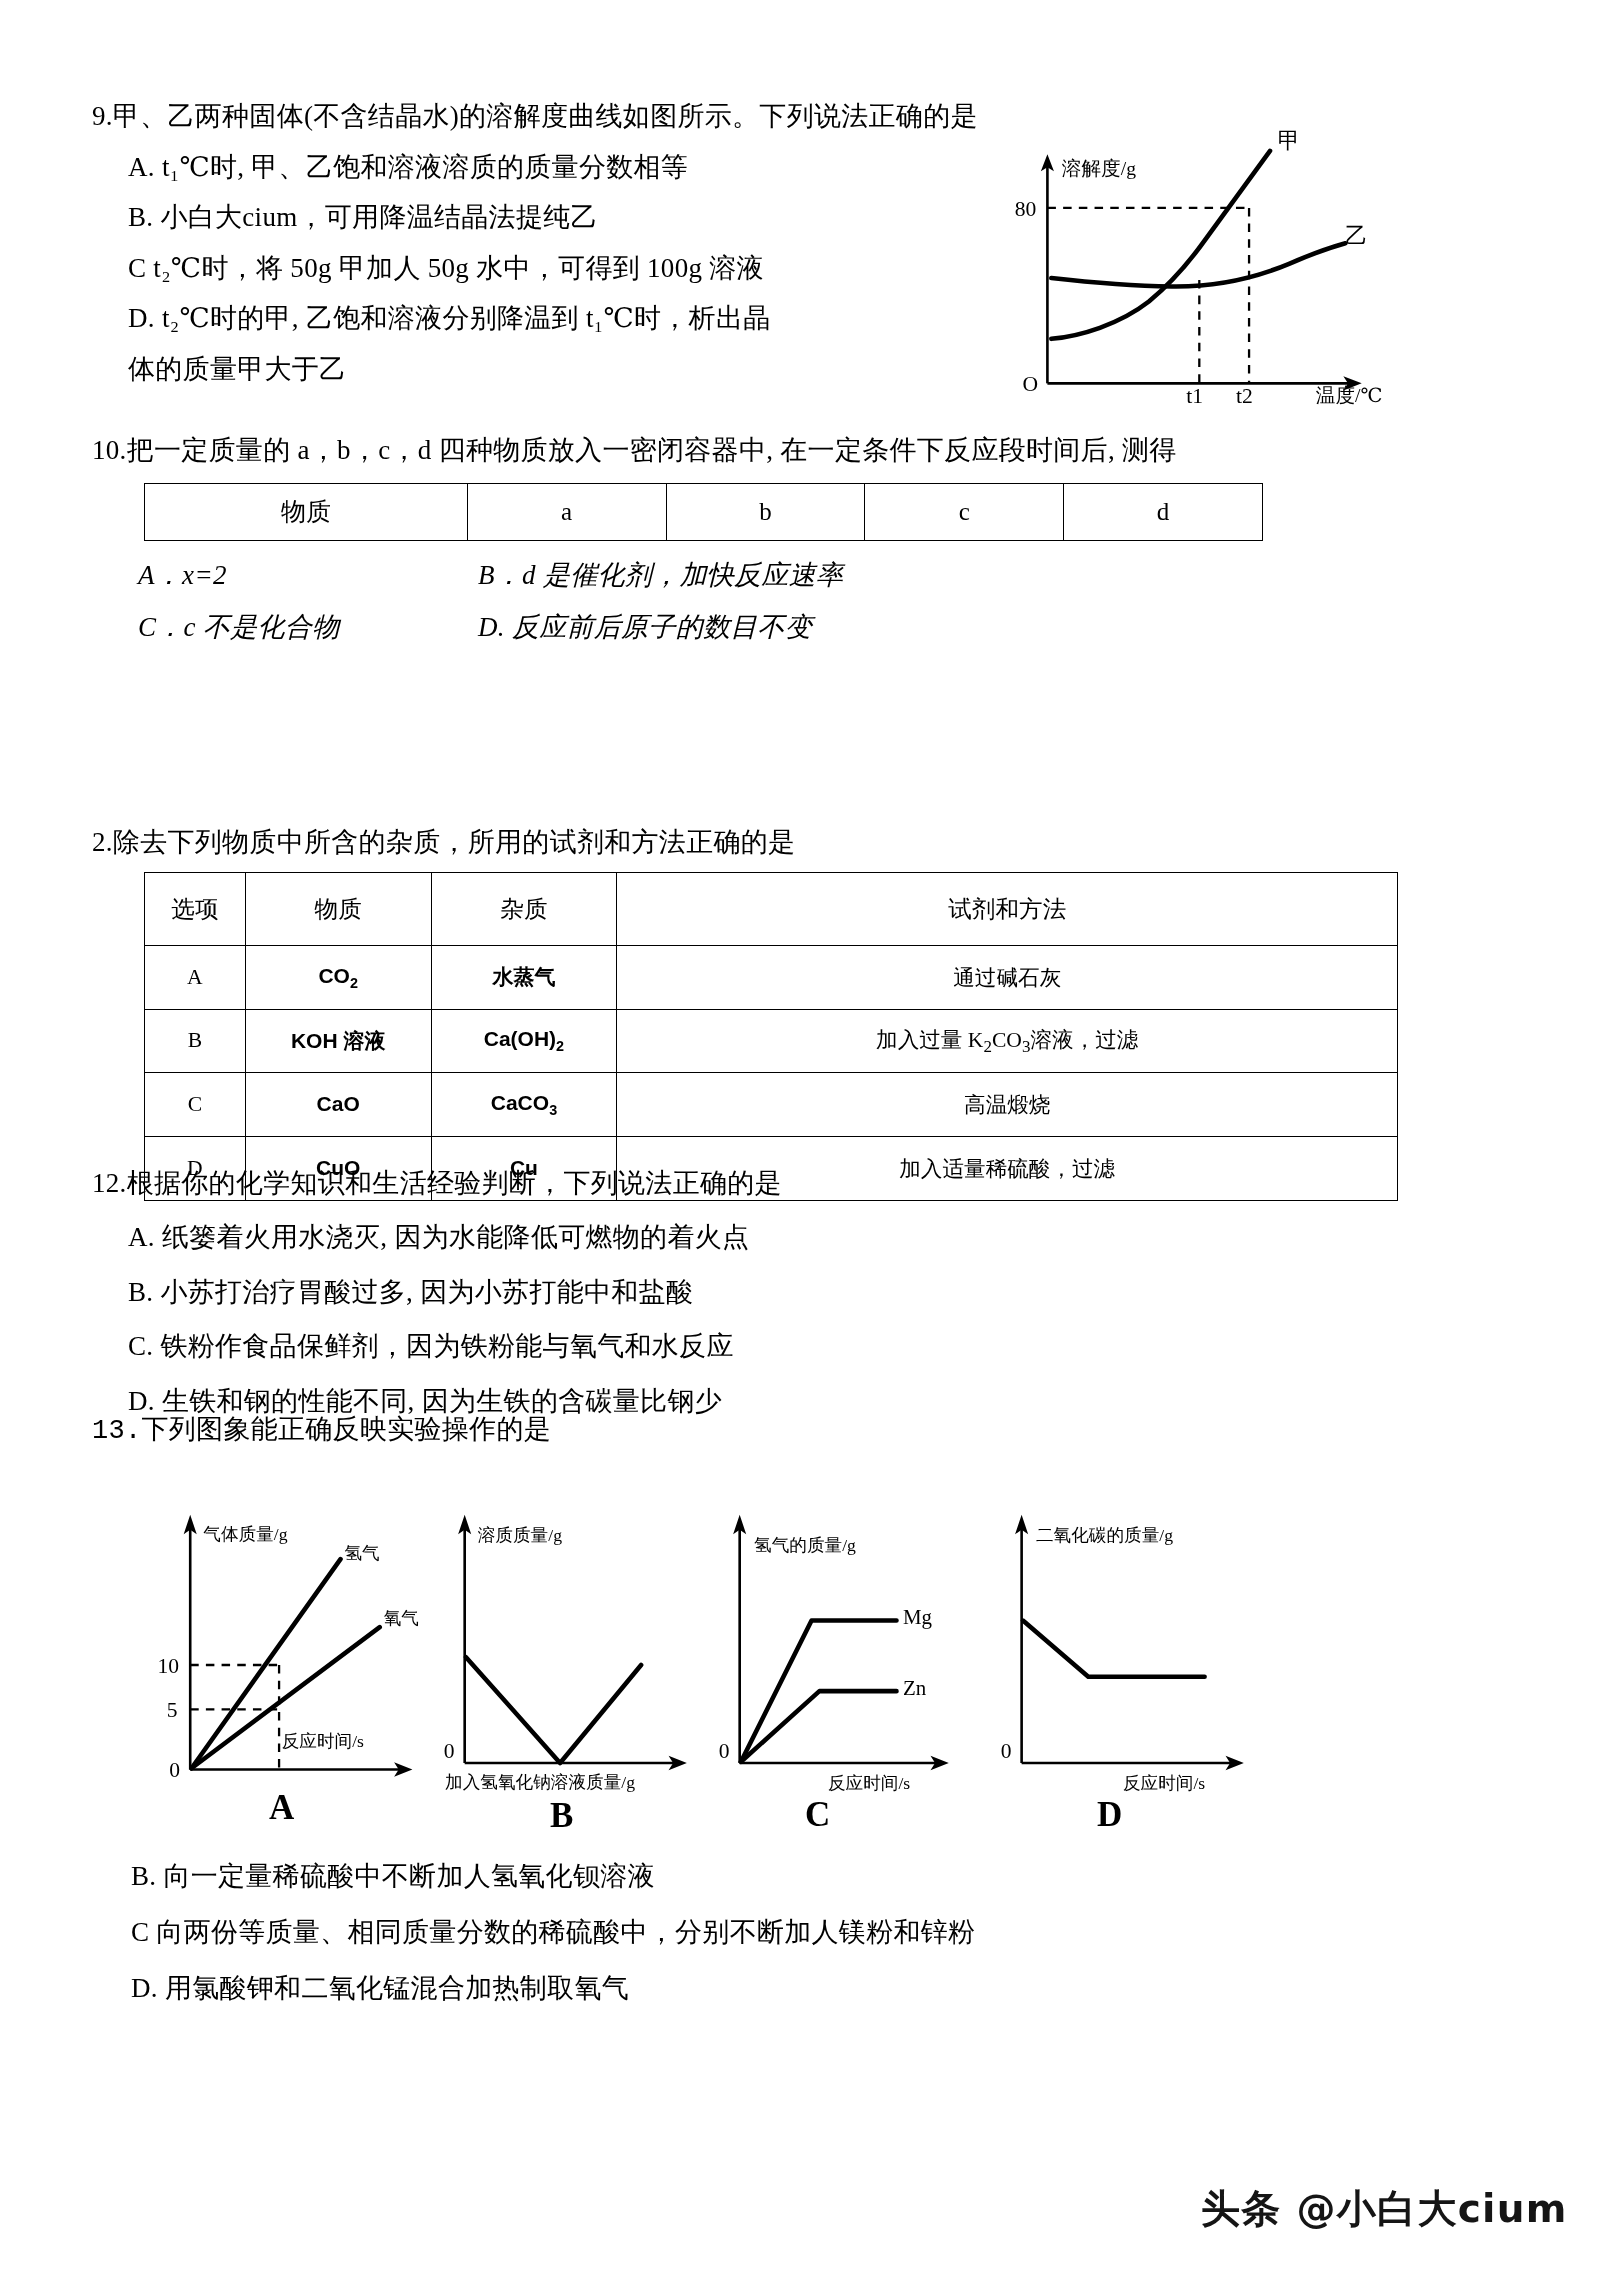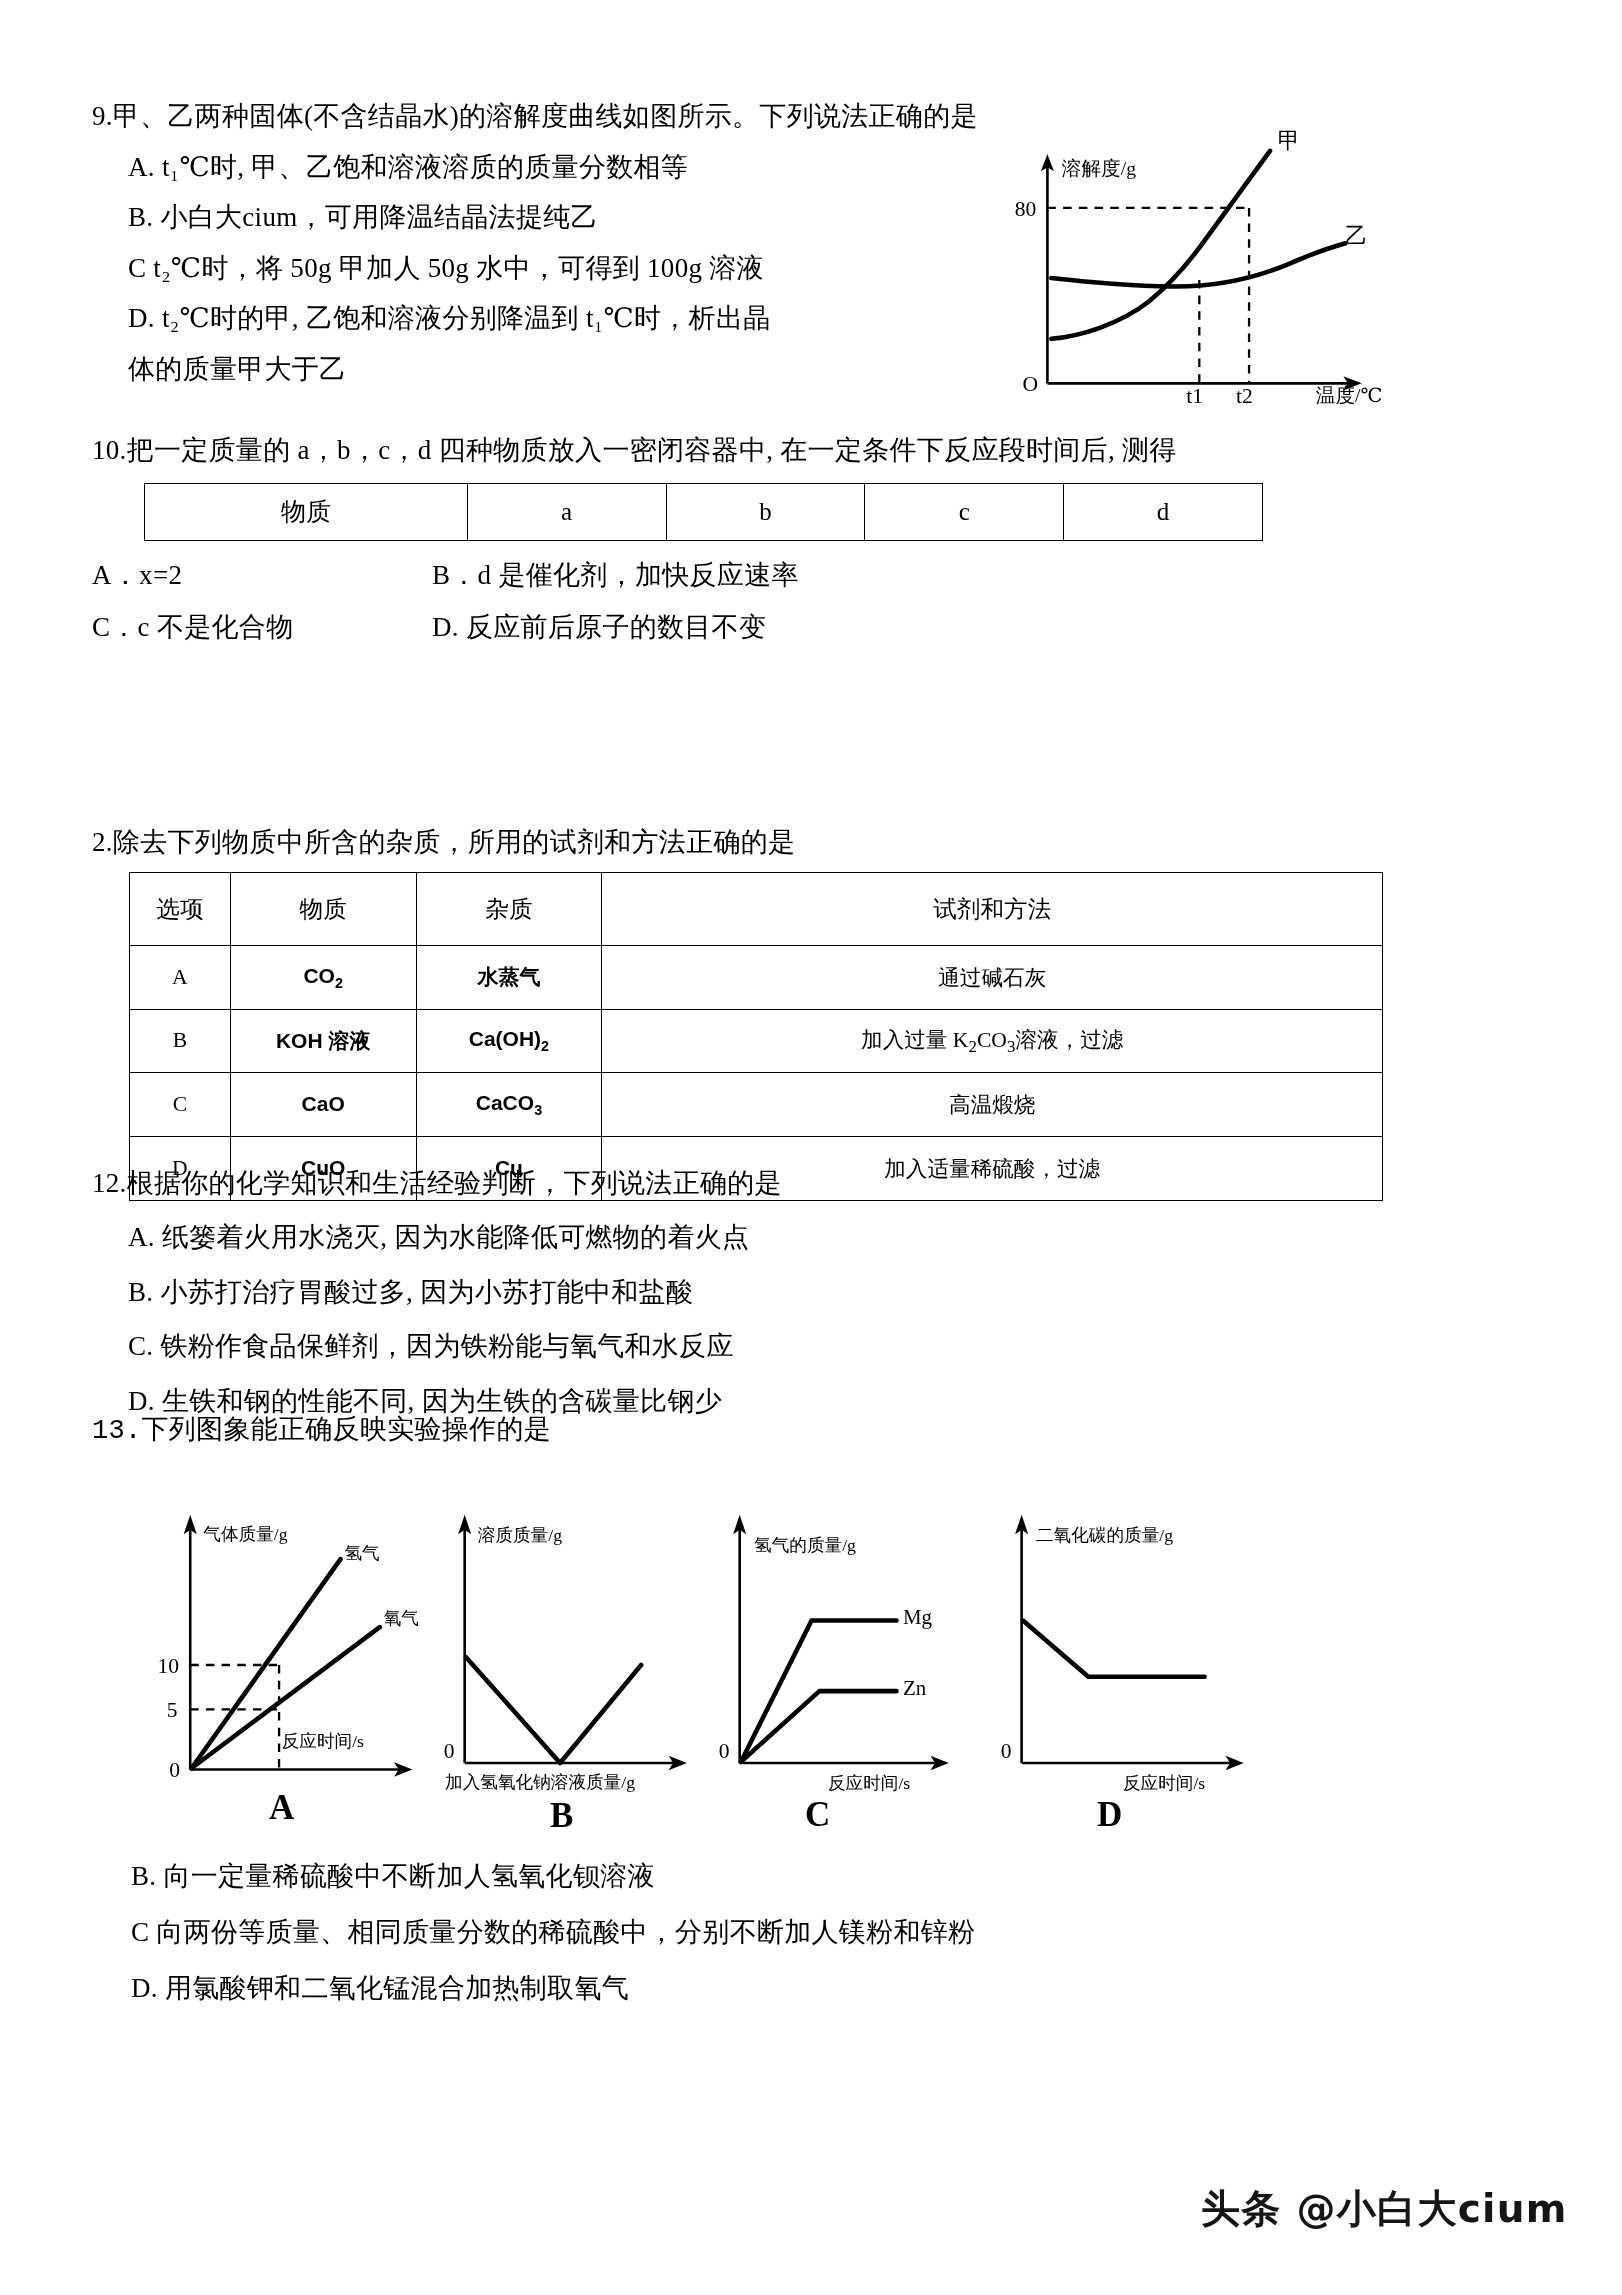--- a/index.html
+++ b/index.html
@@ -34,28 +34,28 @@
   table.grid{border-collapse:collapse;font-size:25px;}
   table.grid td{
     border:1.3px solid #000;text-align:center;
     padding:7.9px 3.9px;font-family:"Liberation Serif","DejaVu Serif",serif;
   }
   #t10{margin-left:52px;margin-top:5.2px;}
   #t10 td{height:41px;}
   #t10 .c0{width:314px;}
   #t10 .cX{width:190px;}
 
-  #q10opts{margin-top:15.7px;}
+  #q10opts{margin-top:15.7px;margin-left:46px;font-style:italic;}
   #q10opts .row{display:flex;margin-bottom:15.7px;}
   #q10opts .row .a{width:340px;}
 
   
   #q11{left:92px;top:824px;width:1440px;}
   #q11 .qline{margin-bottom:11.8px;}
-  #t11{margin-left:37px;margin-top:3.9px;}
+  #t11{margin-left:52px;margin-top:3.9px;}
   #t11 td{height:47px;font-size:21.6px;}
   #t11 .c-opt{width:92px;}
   #t11 .c-sub{width:177px;}
   #t11 .c-imp{width:177px;}
   #t11 .c-mtd{width:772px;}
   #t11 .hdr td{font-size:23.6px;height:56px;}
   .chem{font-family:"Liberation Sans","DejaVu Sans",sans-serif;font-weight:bold;font-size:21px;}
   .chem .sb{font-size:14.4px;vertical-align:sub;}
   .mtd{font-size:19.6px;}
 

